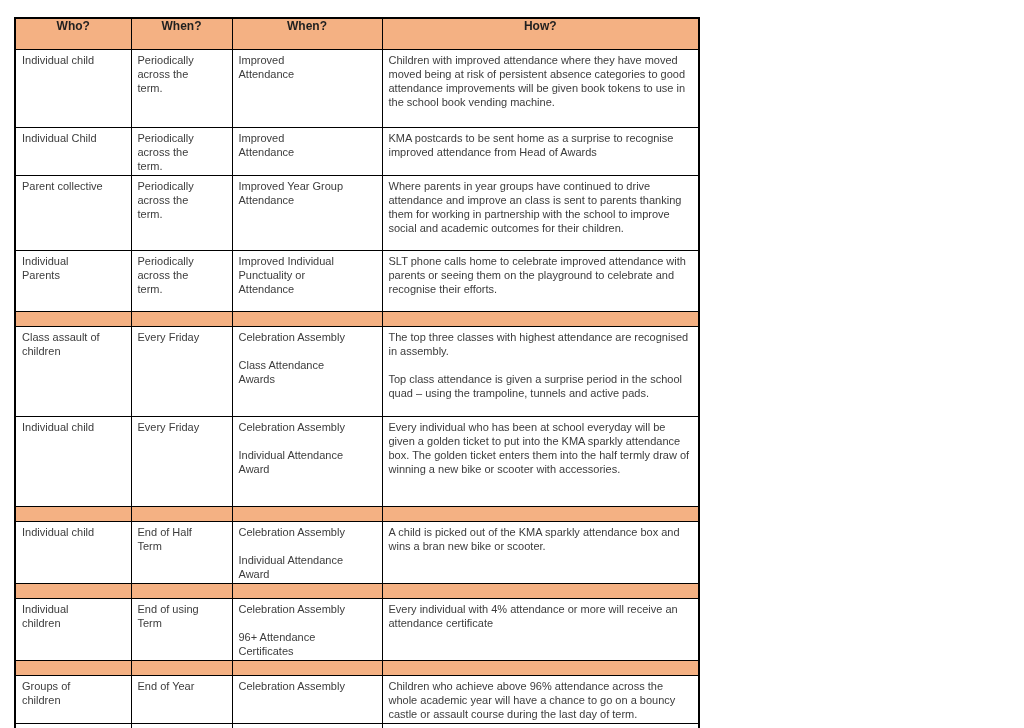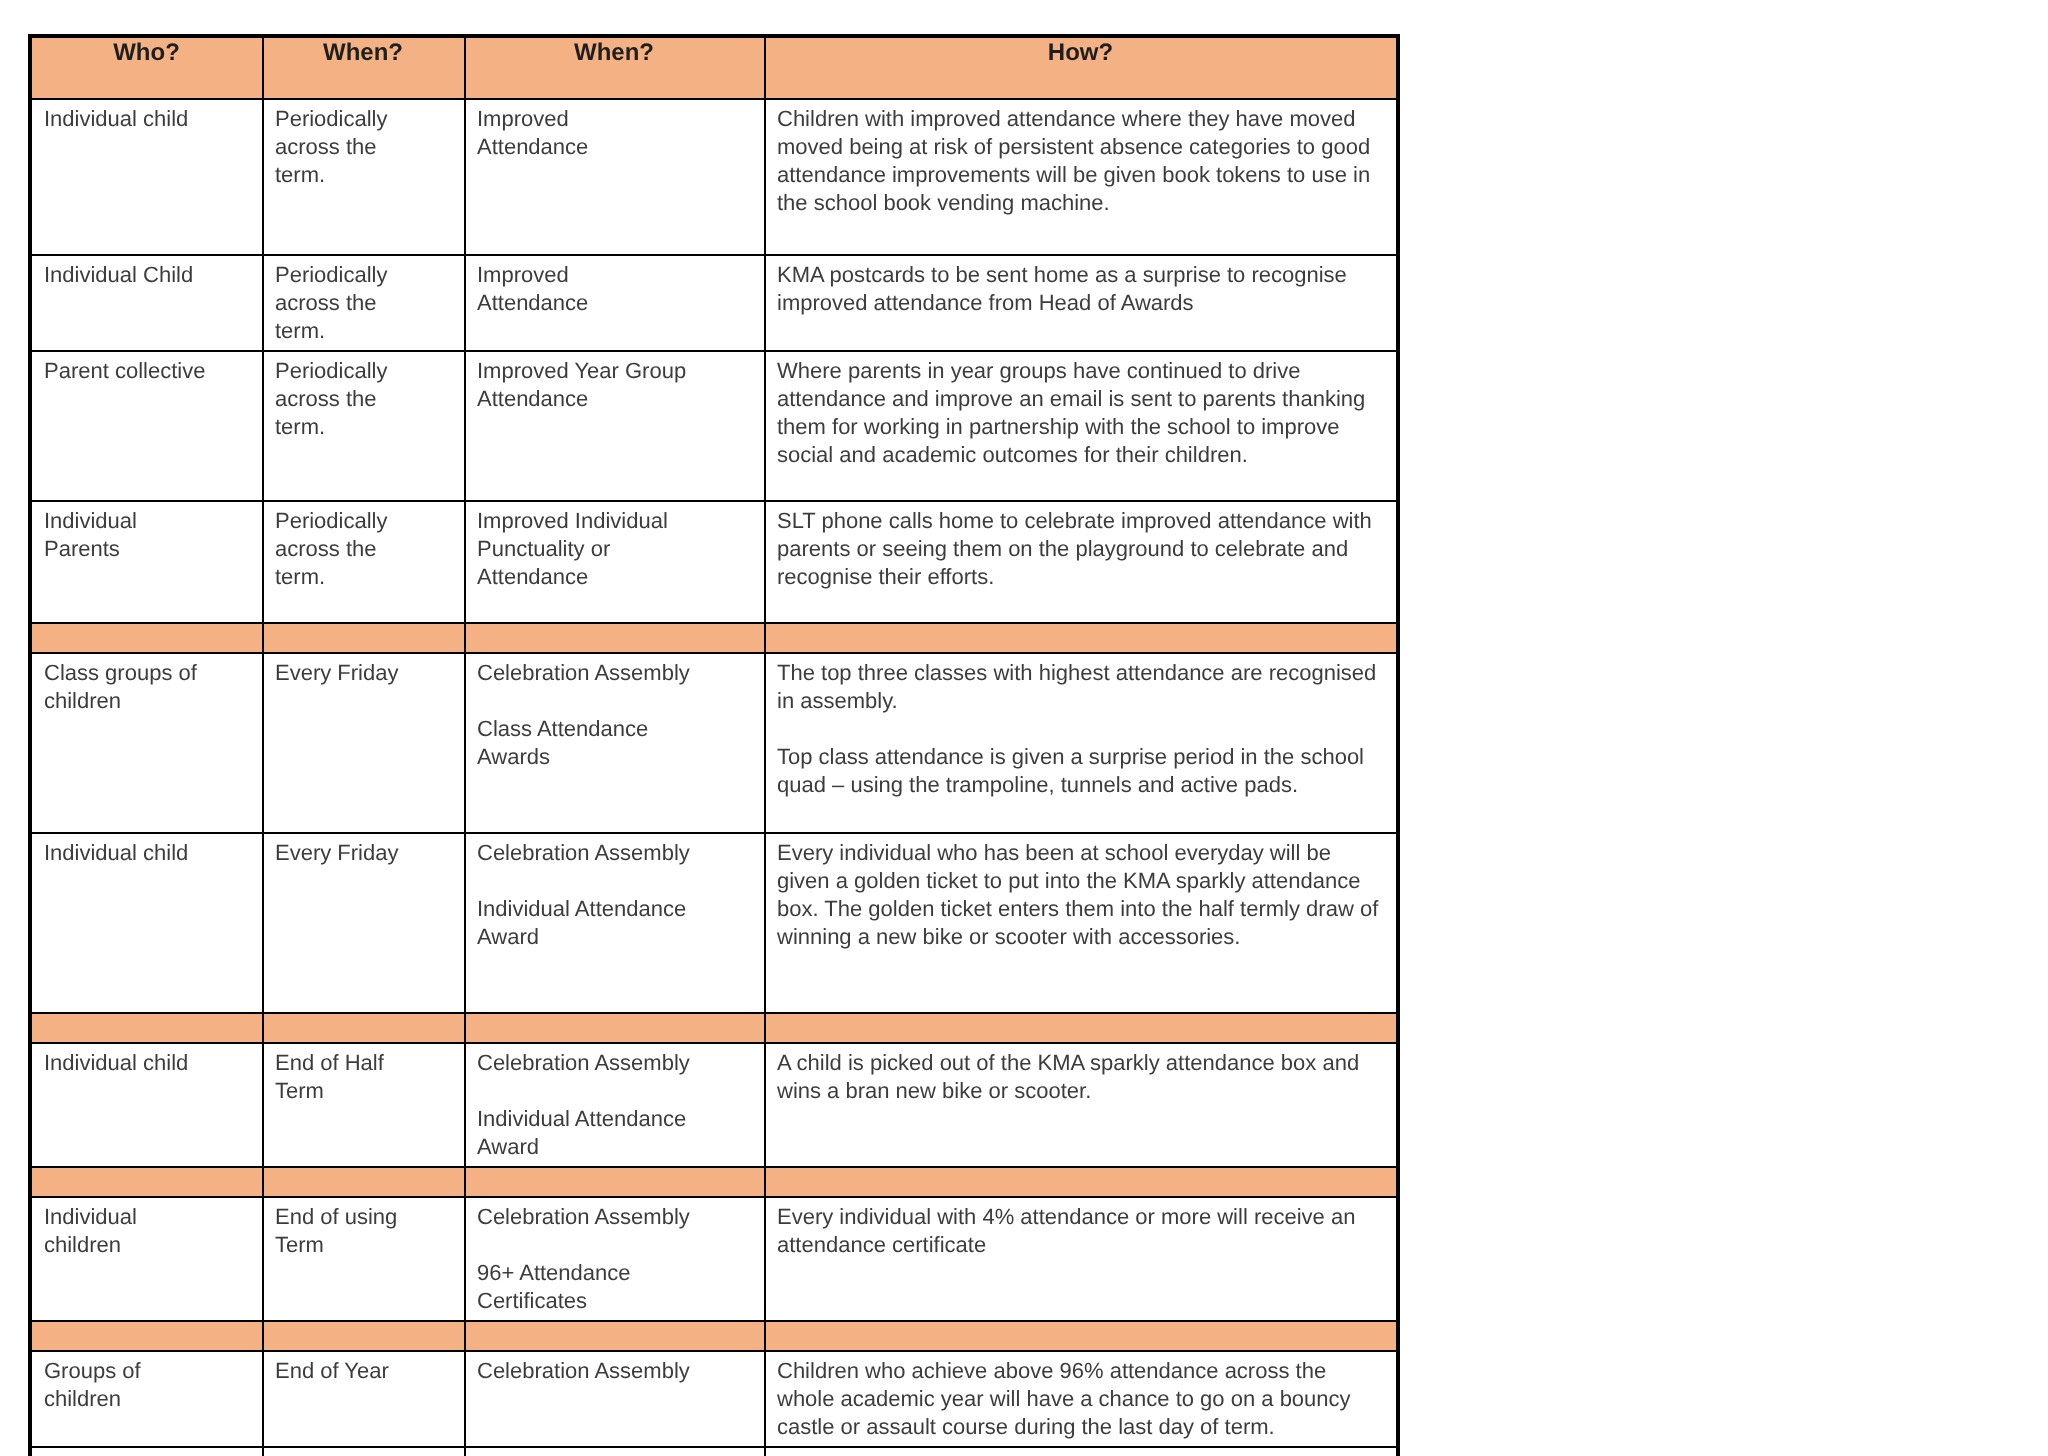--- a/index.html
+++ b/index.html
@@ -109,41 +109,41 @@
 Attendance</td>
         <td>KMA postcards to be sent home as a surprise to recognise improved attendance from Head of Awards</td>
       </tr>
       <tr class="rh75">
         <td>Parent collective</td>
         <td>Periodically
 across the
 term.</td>
         <td>Improved Year Group
 Attendance</td>
-        <td>Where parents in year groups have continued to drive attendance and improve an email is sent to parents thanking them for working in partnership with the school to improve social and academic outcomes for their children.</td>
+        <td>Where parents in year groups have continued to drive attendance and improve an class is sent to parents thanking them for working in partnership with the school to improve social and academic outcomes for their children.</td>
       </tr>
       <tr class="rh61">
         <td>Individual
 Parents</td>
         <td>Periodically
 across the
 term.</td>
         <td>Improved Individual
 Punctuality or
 Attendance</td>
         <td>SLT phone calls home to celebrate improved attendance with parents or seeing them on the playground to celebrate and recognise their efforts.</td>
       </tr>
       <tr class="sep">
         <td></td>
         <td></td>
         <td></td>
         <td></td>
       </tr>
       <tr class="rh90">
-        <td>Class groups of
+        <td>Class assault of
 children</td>
         <td>Every Friday</td>
         <td>Celebration Assembly
 
 Class Attendance
 Awards</td>
         <td>The top three classes with highest attendance are recognised in assembly.
 
 Top class attendance is given a surprise period in the school quad – using the trampoline, tunnels and active pads.</td>
       </tr>

